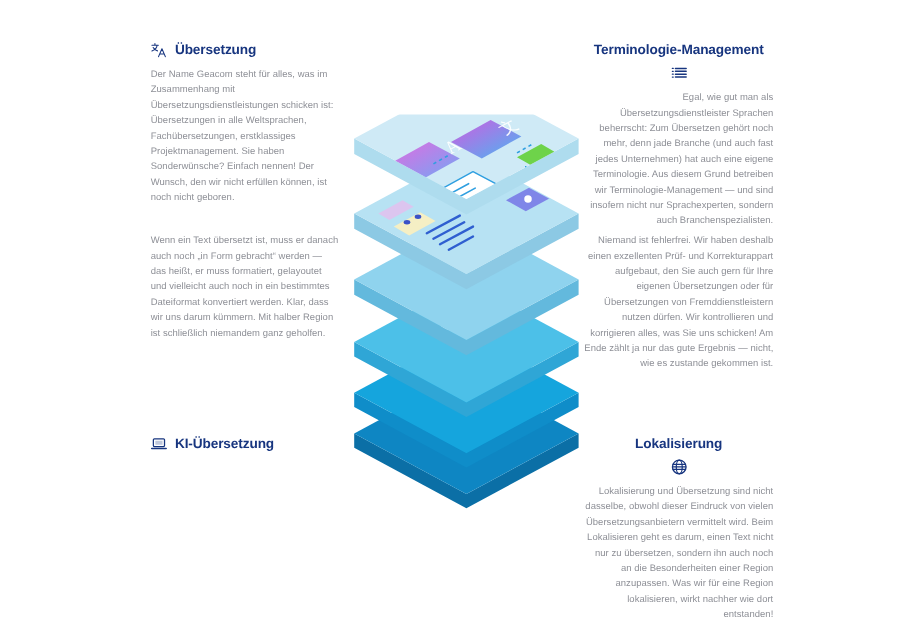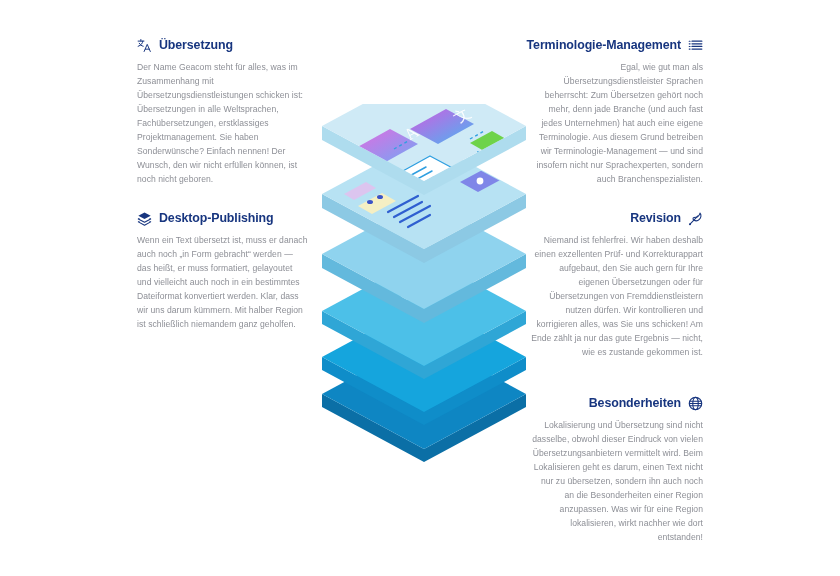--- a/index.html
+++ b/index.html
@@ -33,21 +33,21 @@
     display: flex;
     align-items: center;
     gap: 7px;
     margin: 0 0 7px 0;
     font-size: 12.4px;
     font-weight: bold;
     color: #17357f;
     letter-spacing: -0.1px;
     line-height: 1.15;
   }
-  .feature.right .f-head { justify-content: flex-end; }
+  .feature.right .f-head { justify-content: flex-end; flex-direction: column; }
   .f-title { white-space: nowrap; }
 
   .f-icon {
     display: inline-flex;
     align-items: center;
     justify-content: center;
     width: 15px;
     height: 15px;
     flex: none;
   }
@@ -91,66 +91,56 @@
           <path d="M1.2 3.3h6.2M4.1 1.6v1.7M6.2 3.3c-.2 2.4-1.6 4.3-5 5.6M2.4 5.6c.9 1.7 2.3 2.7 4.2 3.2" stroke="#17357f" stroke-width="1.05" stroke-linecap="round" stroke-linejoin="round"></path>
           <path d="M7.6 14.4l3.3-7.6 3.3 7.6M8.9 11.9h4.1" stroke="#17357f" stroke-width="1.05" stroke-linecap="round" stroke-linejoin="round"></path>
         </svg>
       </span>
       <span class="f-title">Übersetzung</span>
     </h3>
     <p class="f-body">Der Name Geacom steht für alles, was im Zusammenhang mit Übersetzungsdienstleistungen schicken ist: Übersetzungen in alle Weltsprachen, Fachübersetzungen, erstklassiges Projektmanagement. Sie haben Sonderwünsche? Einfach nennen! Der Wunsch, den wir nicht erfüllen können, ist noch nicht geboren.</p>
   </div>
 
   <div class="feature left" id="feat-dtp">
+    <p class="f-body">Wenn ein Text übersetzt ist, muss er danach auch noch „in Form gebracht“ werden — das heißt, er muss formatiert, gelayoutet und vielleicht auch noch in ein bestimmtes Dateiformat konvertiert werden. Klar, dass wir uns darum kümmern. Mit halber Region ist schließlich niemandem ganz geholfen.</p>
+  </div>
+
+  <div class="feature left" id="feat-ki">
     <h3 class="f-head">
       <span class="f-icon">
         <svg width="15" height="15" viewBox="0 0 16 16" fill="none">
-          <path d="M8 1.5L14.6 5 8 8.5 1.4 5 8 1.5z" fill="#17357f"></path>
-          <path d="M2.2 8.1L1.4 8.5 8 12l6.6-3.5-.8-.4" stroke="#17357f" stroke-width="1.15" stroke-linecap="round" stroke-linejoin="round"></path>
-          <path d="M2.2 11.2l-.8.4L8 15.1l6.6-3.5-.8-.4" stroke="#17357f" stroke-width="1.15" stroke-linecap="round" stroke-linejoin="round"></path>
+          <rect x="2.6" y="3.1" width="10.8" height="7.6" rx="1" stroke="#17357f" stroke-width="1.25"></rect>
+          <rect x="4.5" y="5" width="7" height="3.9" fill="#17357f" opacity="0.28"></rect>
+          <path d="M1 12.6h14" stroke="#17357f" stroke-width="1.5" stroke-linecap="round"></path>
         </svg>
       </span>
-      <span class="f-title">Desktop-Publishing</span>
+      <span class="f-title">KI-Übersetzung</span>
     </h3>
-    <p class="f-body">Wenn ein Text übersetzt ist, muss er danach auch noch „in Form gebracht“ werden — das heißt, er muss formatiert, gelayoutet und vielleicht auch noch in ein bestimmtes Dateiformat konvertiert werden. Klar, dass wir uns darum kümmern. Mit halber Region ist schließlich niemandem ganz geholfen.</p>
-  </div>
-
-  <div class="feature left" id="feat-ki">
   </div>
 
   <div class="feature right" id="feat-terminologie">
     <h3 class="f-head">
       <span class="f-title">Terminologie-Management</span>
       <span class="f-icon">
         <svg width="15" height="15" viewBox="0 0 16 16" fill="none">
           <path d="M1.3 3.4h.9M1.3 6.2h.9M1.3 9h.9M1.3 11.8h.9" stroke="#17357f" stroke-width="1.2" stroke-linecap="round"></path>
           <path d="M4.3 3.4h10.4M4.3 6.2h10.4M4.3 9h10.4M4.3 11.8h10.4" stroke="#17357f" stroke-width="1.45" stroke-linecap="round"></path>
         </svg>
       </span>
     </h3>
     <p class="f-body">Egal, wie gut man als Übersetzungsdienstleister Sprachen beherrscht:  Zum Übersetzen gehört noch mehr, denn jade Branche (und auch fast jedes Unternehmen) hat auch eine eigene Terminologie. Aus diesem Grund betreiben wir Terminologie-Management — und sind insofern nicht nur Sprachexperten, sondern auch Branchenspezialisten.</p>
   </div>
 
   <div class="feature right" id="feat-revision">
-    <h3 class="f-head">
-      <span class="f-title">Revision</span>
-      <span class="f-icon">
-        <svg width="15" height="15" viewBox="0 0 16 16" fill="none">
-          <path d="M12.8 2.2c1.6 1.8 1.3 5-.7 6.8-1.7 1.6-4.2 1.7-5.9.6-.8-.5-1.1-1.4-.7-2.1.5-.9 1.8-.9 2.9-.9 1.6 0 3.1-.5 4.4-4.4z" stroke="#17357f" stroke-width="1.15" stroke-linejoin="round"></path>
-          <path d="M10.6 5.2L2.4 13.7" stroke="#17357f" stroke-width="1.15" stroke-linecap="round"></path>
-          <circle cx="2.1" cy="14.1" r="1.1" fill="#17357f"></circle>
-        </svg>
-      </span>
-    </h3>
     <p class="f-body">Niemand ist fehlerfrei. Wir haben deshalb einen exzellenten Prüf- und Korrekturappart aufgebaut, den Sie auch gern für Ihre eigenen Übersetzungen oder für Übersetzungen von Fremddienstleistern nutzen dürfen. Wir kontrollieren und korrigieren alles, was Sie uns  schicken! Am Ende zählt ja nur das gute Ergebnis — nicht, wie es zustande gekommen ist.</p>
   </div>
 
   <div class="feature right" id="feat-lokalisierung">
     <h3 class="f-head">
-      <span class="f-title">Besonderheiten</span>
+      <span class="f-title">Lokalisierung</span>
       <span class="f-icon">
         <svg width="15" height="15" viewBox="0 0 16 16" fill="none">
           <circle cx="8" cy="8" r="6.6" stroke="#17357f" stroke-width="1.3"></circle>
           <ellipse cx="8" cy="8" rx="2.9" ry="6.6" stroke="#17357f" stroke-width="1.2"></ellipse>
           <path d="M1.5 5.6h13M1.5 10.4h13M1.4 8h13.2" stroke="#17357f" stroke-width="1.2"></path>
         </svg>
       </span>
     </h3>
     <p class="f-body">Lokalisierung und Übersetzung sind nicht dasselbe, obwohl dieser Eindruck von vielen Übersetzungsanbietern vermittelt wird. Beim Lokalisieren geht es darum, einen Text nicht nur zu übersetzen, sondern ihn auch noch an die Besonderheiten einer Region anzupassen. Was wir für eine Region lokalisieren, wirkt nachher wie dort entstanden!</p>
   </div>

